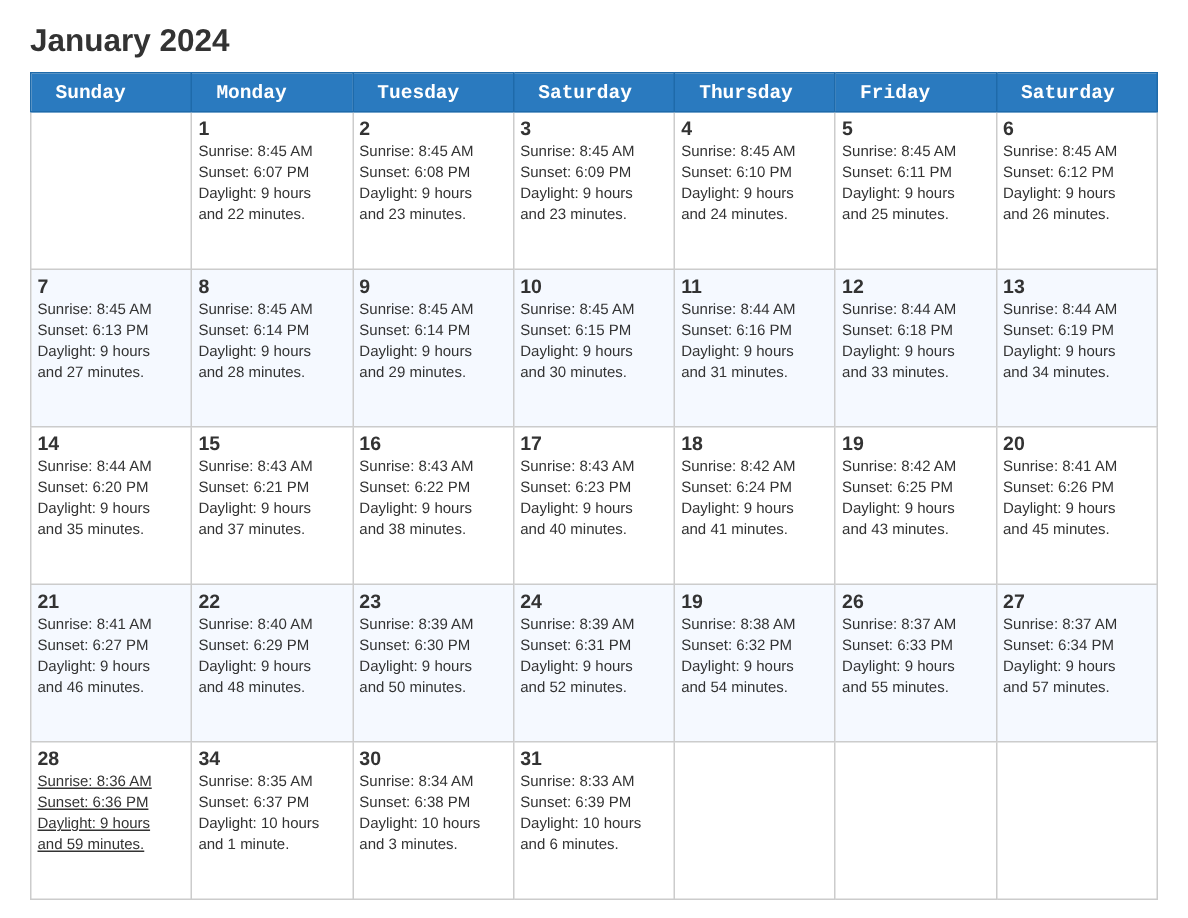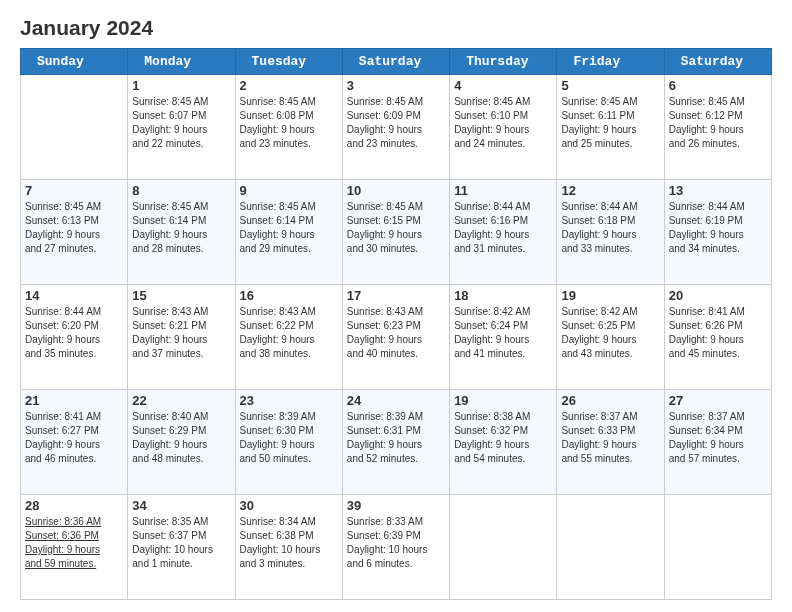--- a/index.html
+++ b/index.html
@@ -335,21 +335,21 @@
 and 1 minute.</div>
           </td>
           <td>
             <span class="day-num">30</span>
             <div class="cell-content" style="white-space: pre-line;">Sunrise: 8:34 AM
 Sunset: 6:38 PM
 Daylight: 10 hours
 and 3 minutes.</div>
           </td>
           <td>
-            <span class="day-num">39</span>
+            <span class="day-num">31</span>
             <div class="cell-content" style="white-space: pre-line;">Sunrise: 8:33 AM
 Sunset: 6:39 PM
 Daylight: 10 hours
 and 6 minutes.</div>
           </td>
           <td class="empty-cell"></td>
           <td class="empty-cell"></td>
           <td class="empty-cell"></td>
         </tr>
       </tbody>

